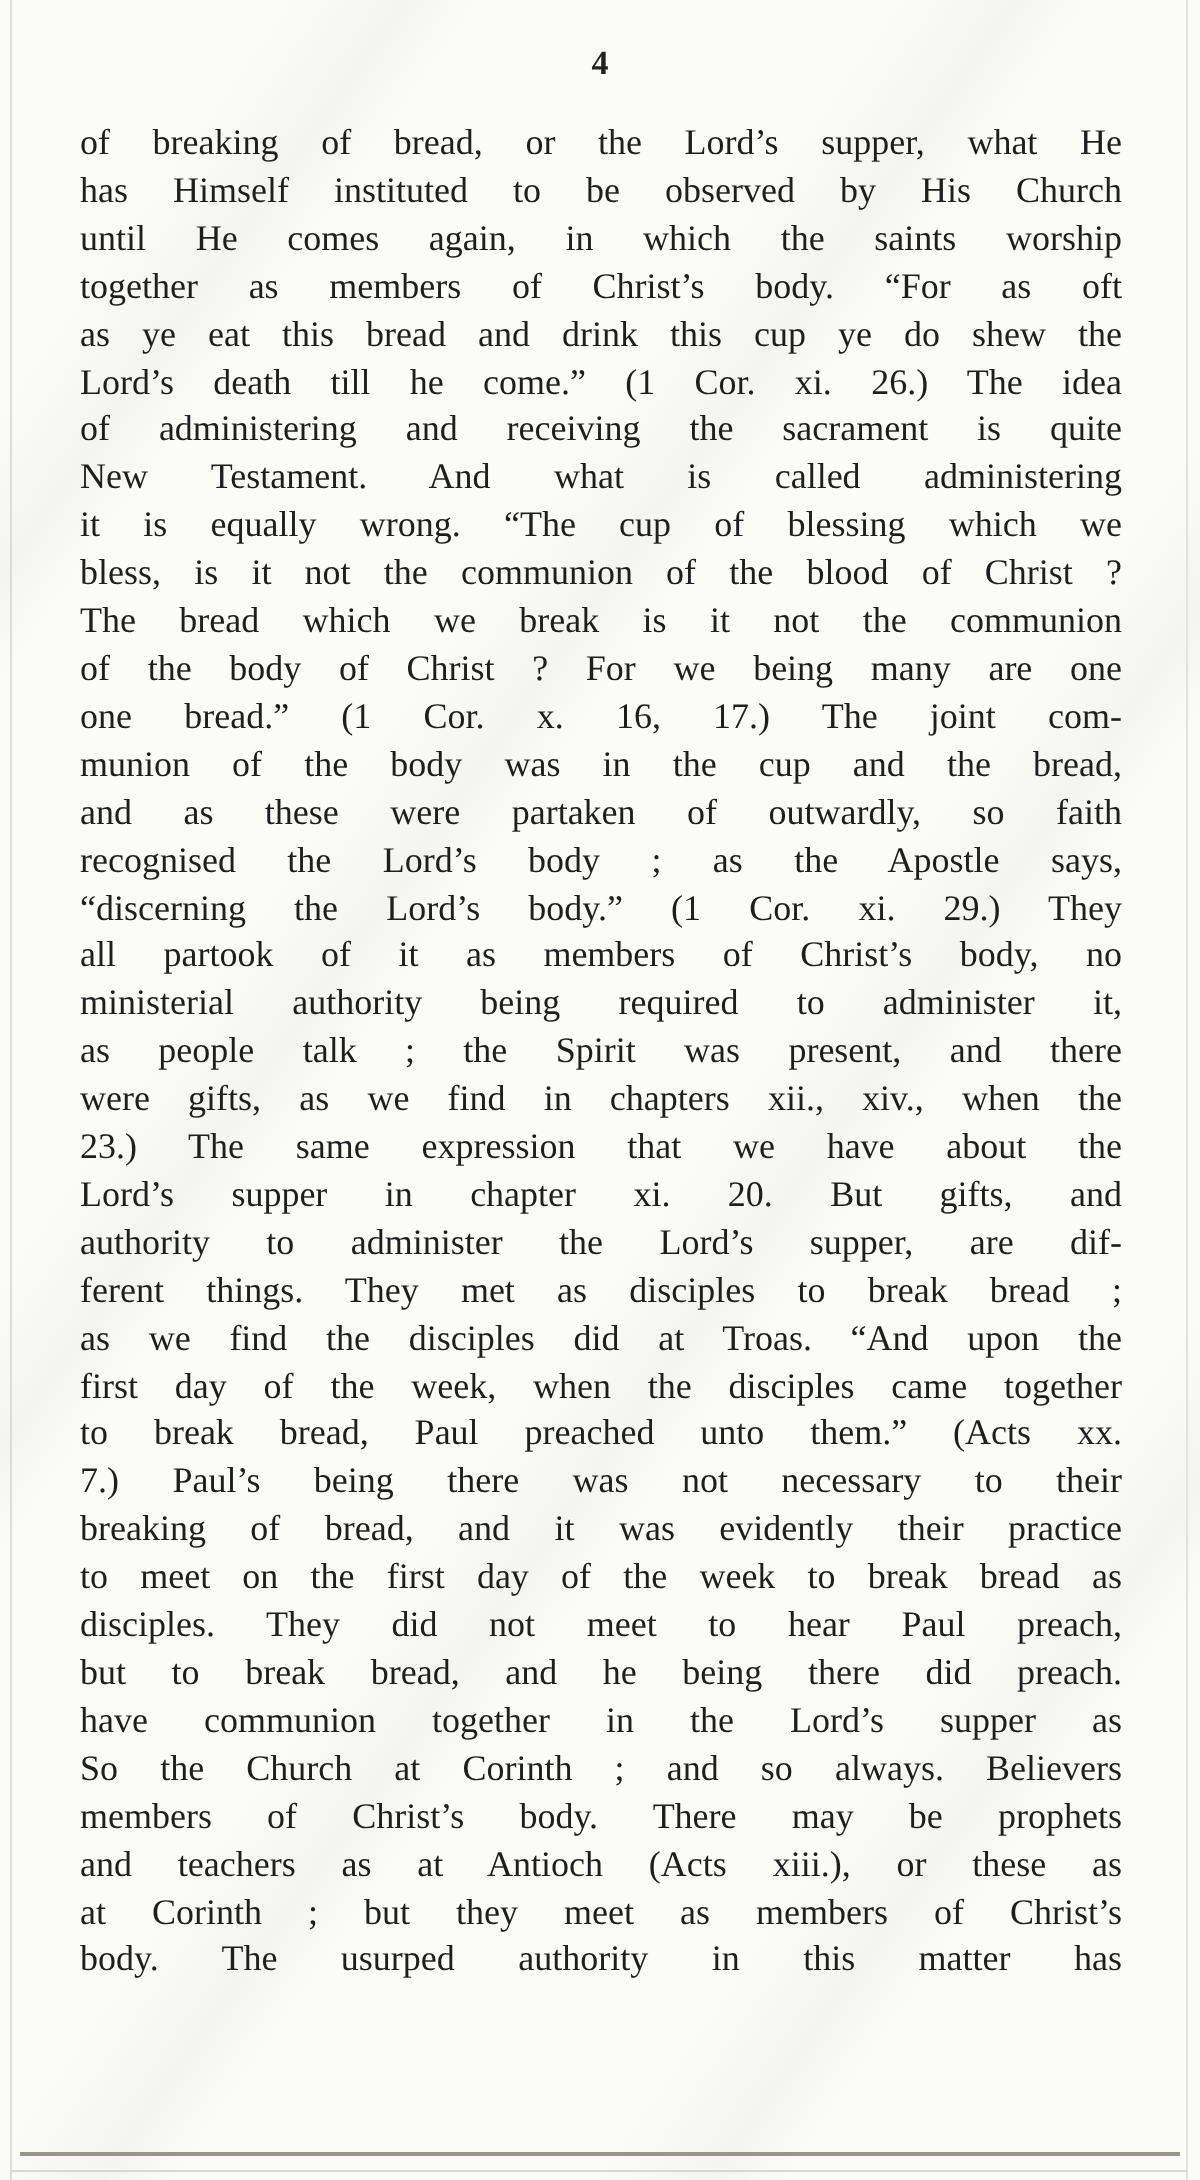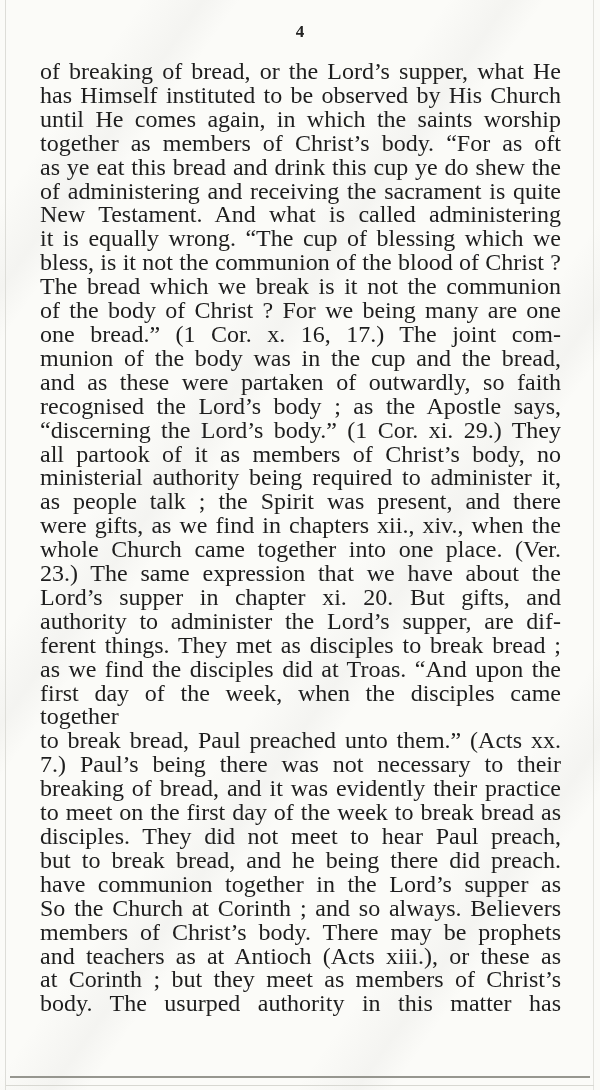--- a/index.html
+++ b/index.html
@@ -65,21 +65,21 @@
     font-size: 17px;
     font-weight: bold;
     color: #232323;
   }
   .text-block {
     position: absolute;
     top: 60px;
     left: 40px;
     width: 521px;
     color: #1e1e1e;
-    font-size: 24px;
+    font-size: 18px;
     line-height: 23.9px;
   }
   .line {
     text-align: justify;
     text-align-last: justify;
     white-space: normal;
   }
   .italic {
   }
 </style>
@@ -88,36 +88,36 @@
 
 <div class="page">
   <div class="watermark"></div>
   <div class="page-number">4</div>
   <div class="text-block">
       <div class="line"><span>of breaking of bread, or the Lord’s supper, what He</span></div>
       <div class="line"><span>has Himself instituted to be observed by His Church</span></div>
       <div class="line"><span>until He comes again, in which the saints worship</span></div>
       <div class="line"><span>together as members of Christ’s body. “For as oft</span></div>
       <div class="line"><span>as ye eat this bread and drink this cup ye do shew the</span></div>
+      <div class="line"><span>Lord’s death till he come.” (1 Cor. xi. 26.) The idea</span></div>
       <div class="line"><span>of administering and receiving the sacrament is quite</span></div>
       <div class="line"><span>New Testament. And what is called administering</span></div>
       <div class="line"><span>it is equally wrong. “The cup of blessing which we</span></div>
       <div class="line"><span>bless, is it not the communion of the blood of Christ ?</span></div>
       <div class="line"><span>The bread which we break is it not the communion</span></div>
       <div class="line"><span>of the body of Christ ? For we being many are one</span></div>
       <div class="line"><span>one bread.” (1 Cor. x. 16, 17.) The joint com-</span></div>
       <div class="line"><span>munion of the body was in the cup and the bread,</span></div>
       <div class="line"><span>and as these were partaken of outwardly, so faith</span></div>
       <div class="line"><span>recognised the Lord’s body ; as the Apostle says,</span></div>
       <div class="line"><span>“discerning the Lord’s body.” (1 Cor. xi. 29.) They</span></div>
       <div class="line"><span>all partook of it as members of Christ’s body, no</span></div>
       <div class="line"><span>ministerial authority being required to administer it,</span></div>
       <div class="line"><span>as people talk ; the Spirit was present, and there</span></div>
       <div class="line"><span>were gifts, as we find in chapters xii., xiv., when the</span></div>
-      <div class="line"><span>whole Church came together into one place. (Ver.</span></div>
       <div class="line"><span>23.) The same expression </span><span class="italic">that</span><span> we have about the</span></div>
       <div class="line"><span>Lord’s supper in chapter xi. 20. But gifts, and</span></div>
       <div class="line"><span>authority to administer the Lord’s supper, are dif-</span></div>
       <div class="line"><span>ferent things. They met as disciples to break bread ;</span></div>
       <div class="line"><span>as we find the disciples did at Troas. “And upon the</span></div>
       <div class="line"><span>first day of the week, when the disciples came together</span></div>
       <div class="line"><span>to break bread, Paul preached unto them.” (Acts xx.</span></div>
       <div class="line"><span>7.) Paul’s being there was not necessary to their</span></div>
       <div class="line"><span>breaking of bread, and it was evidently their practice</span></div>
       <div class="line"><span>to meet on the first day of the week to break bread as</span></div>

